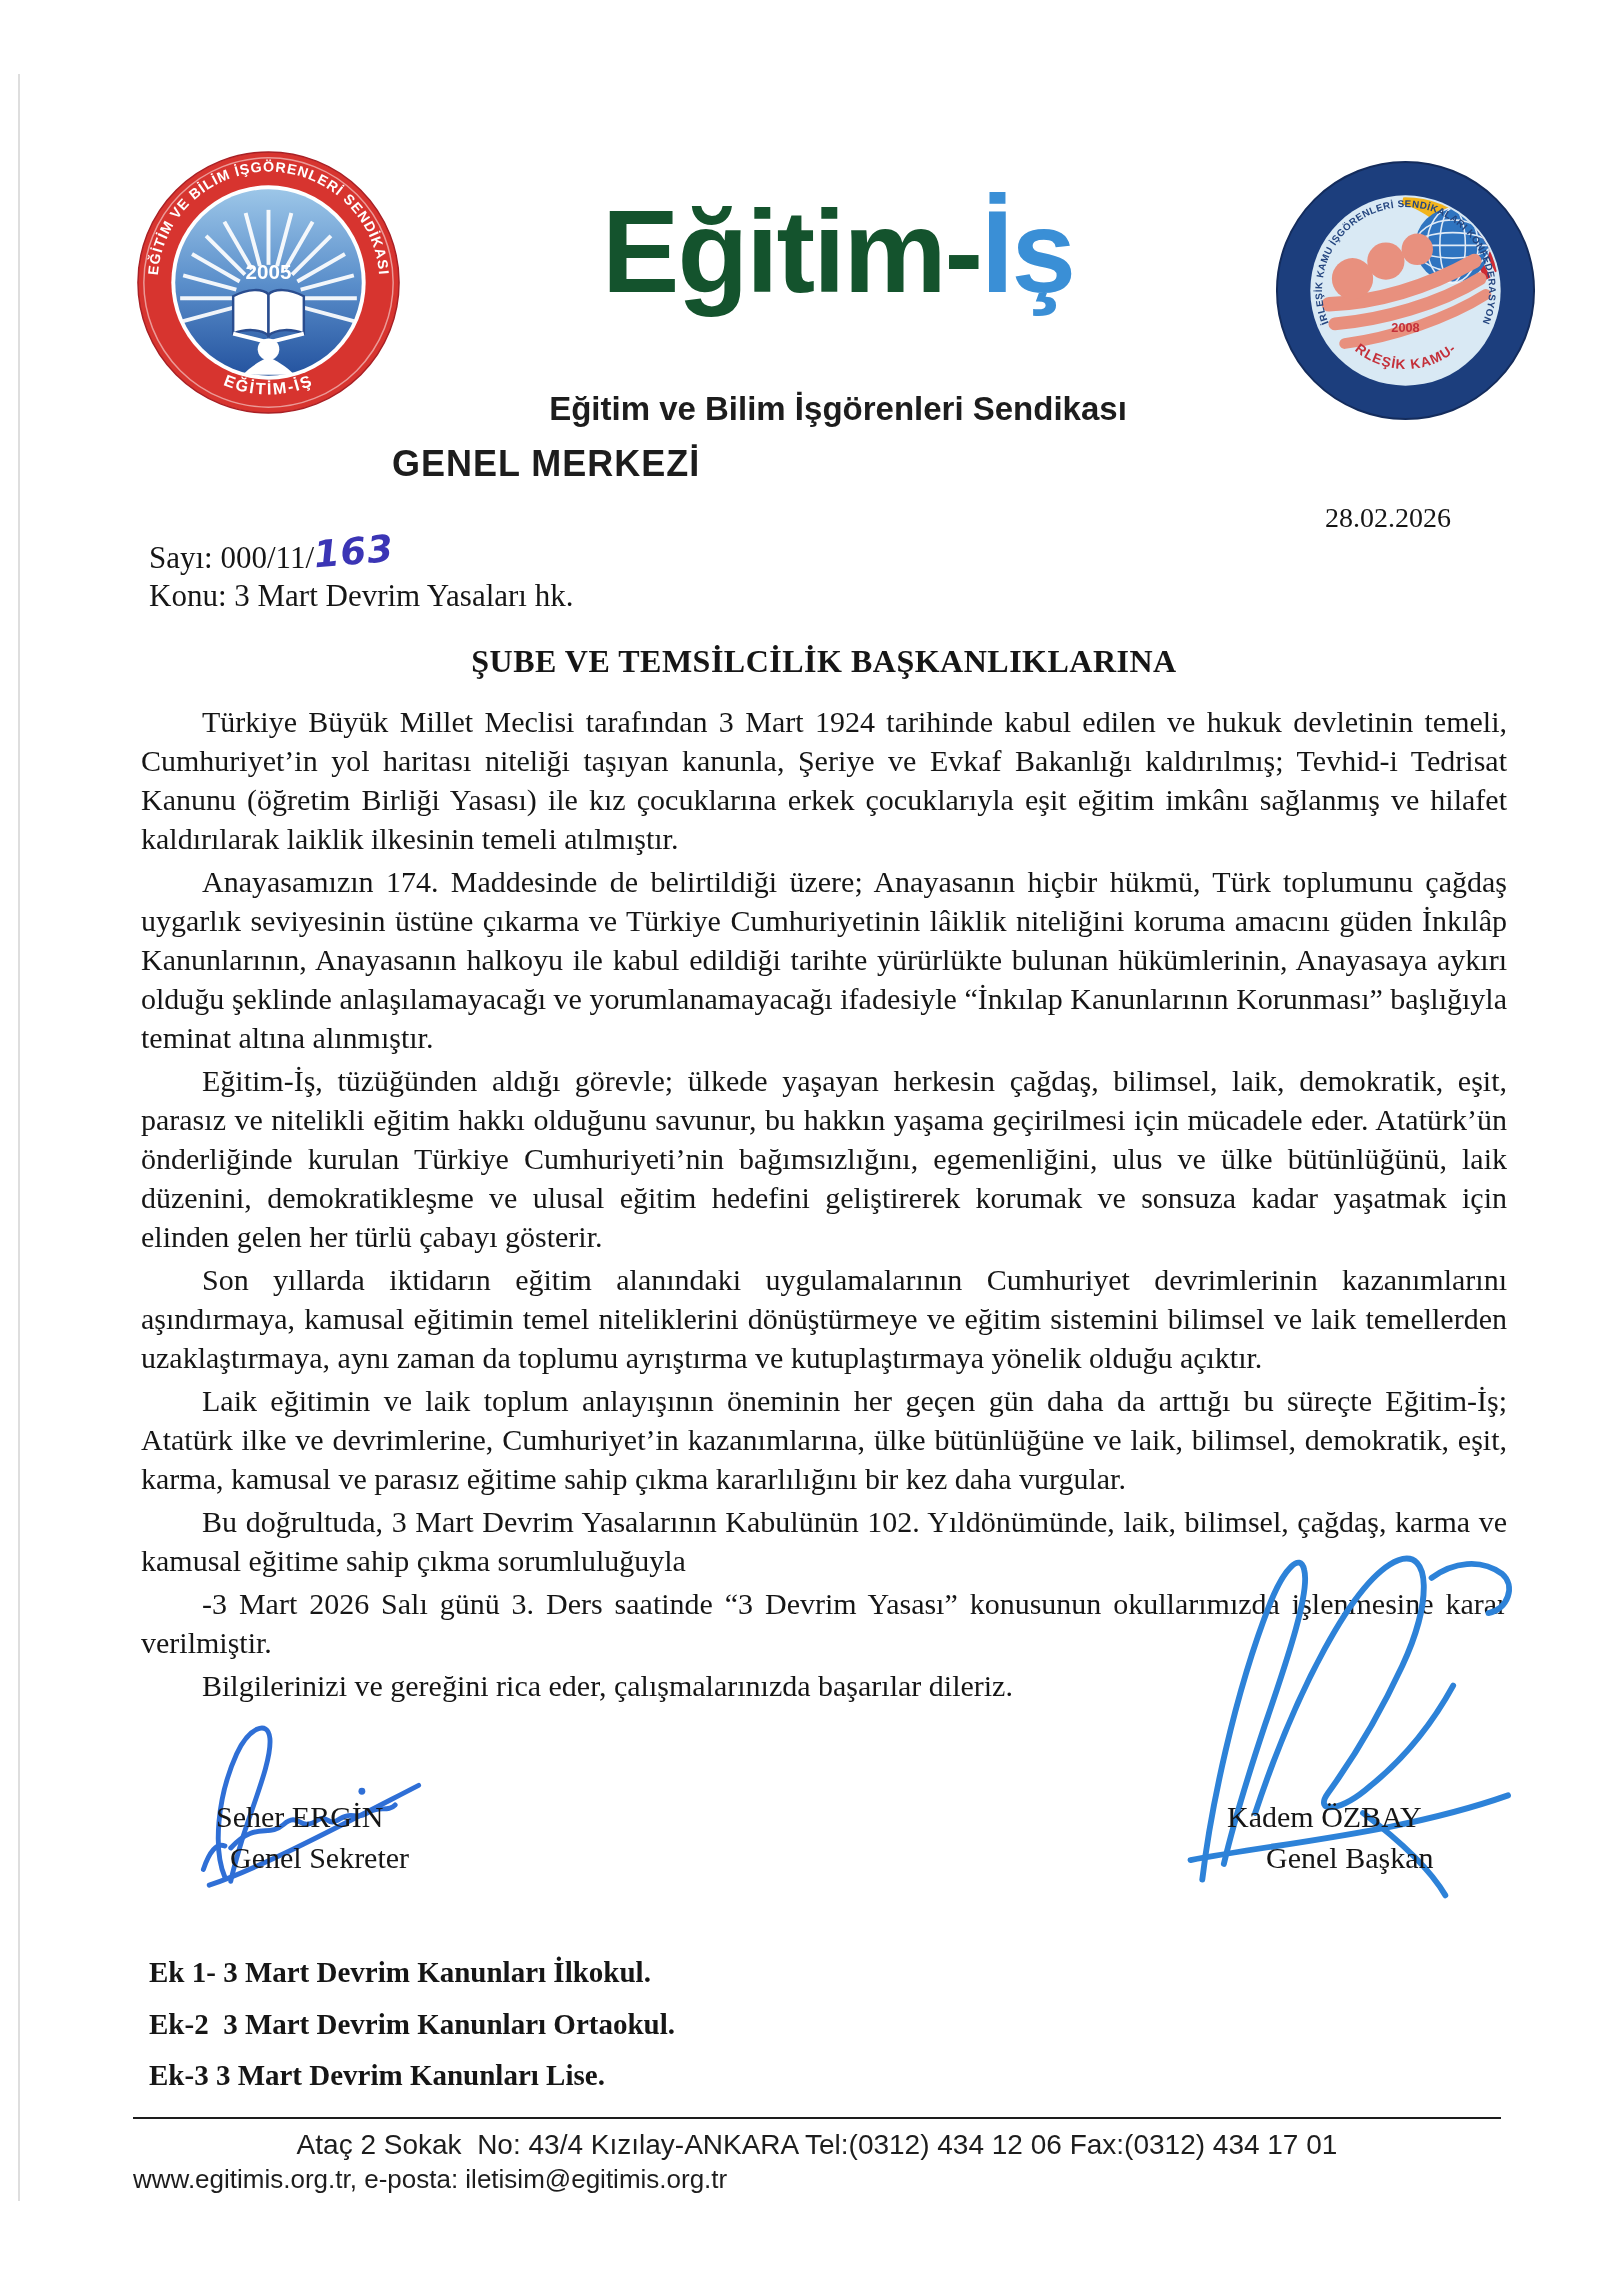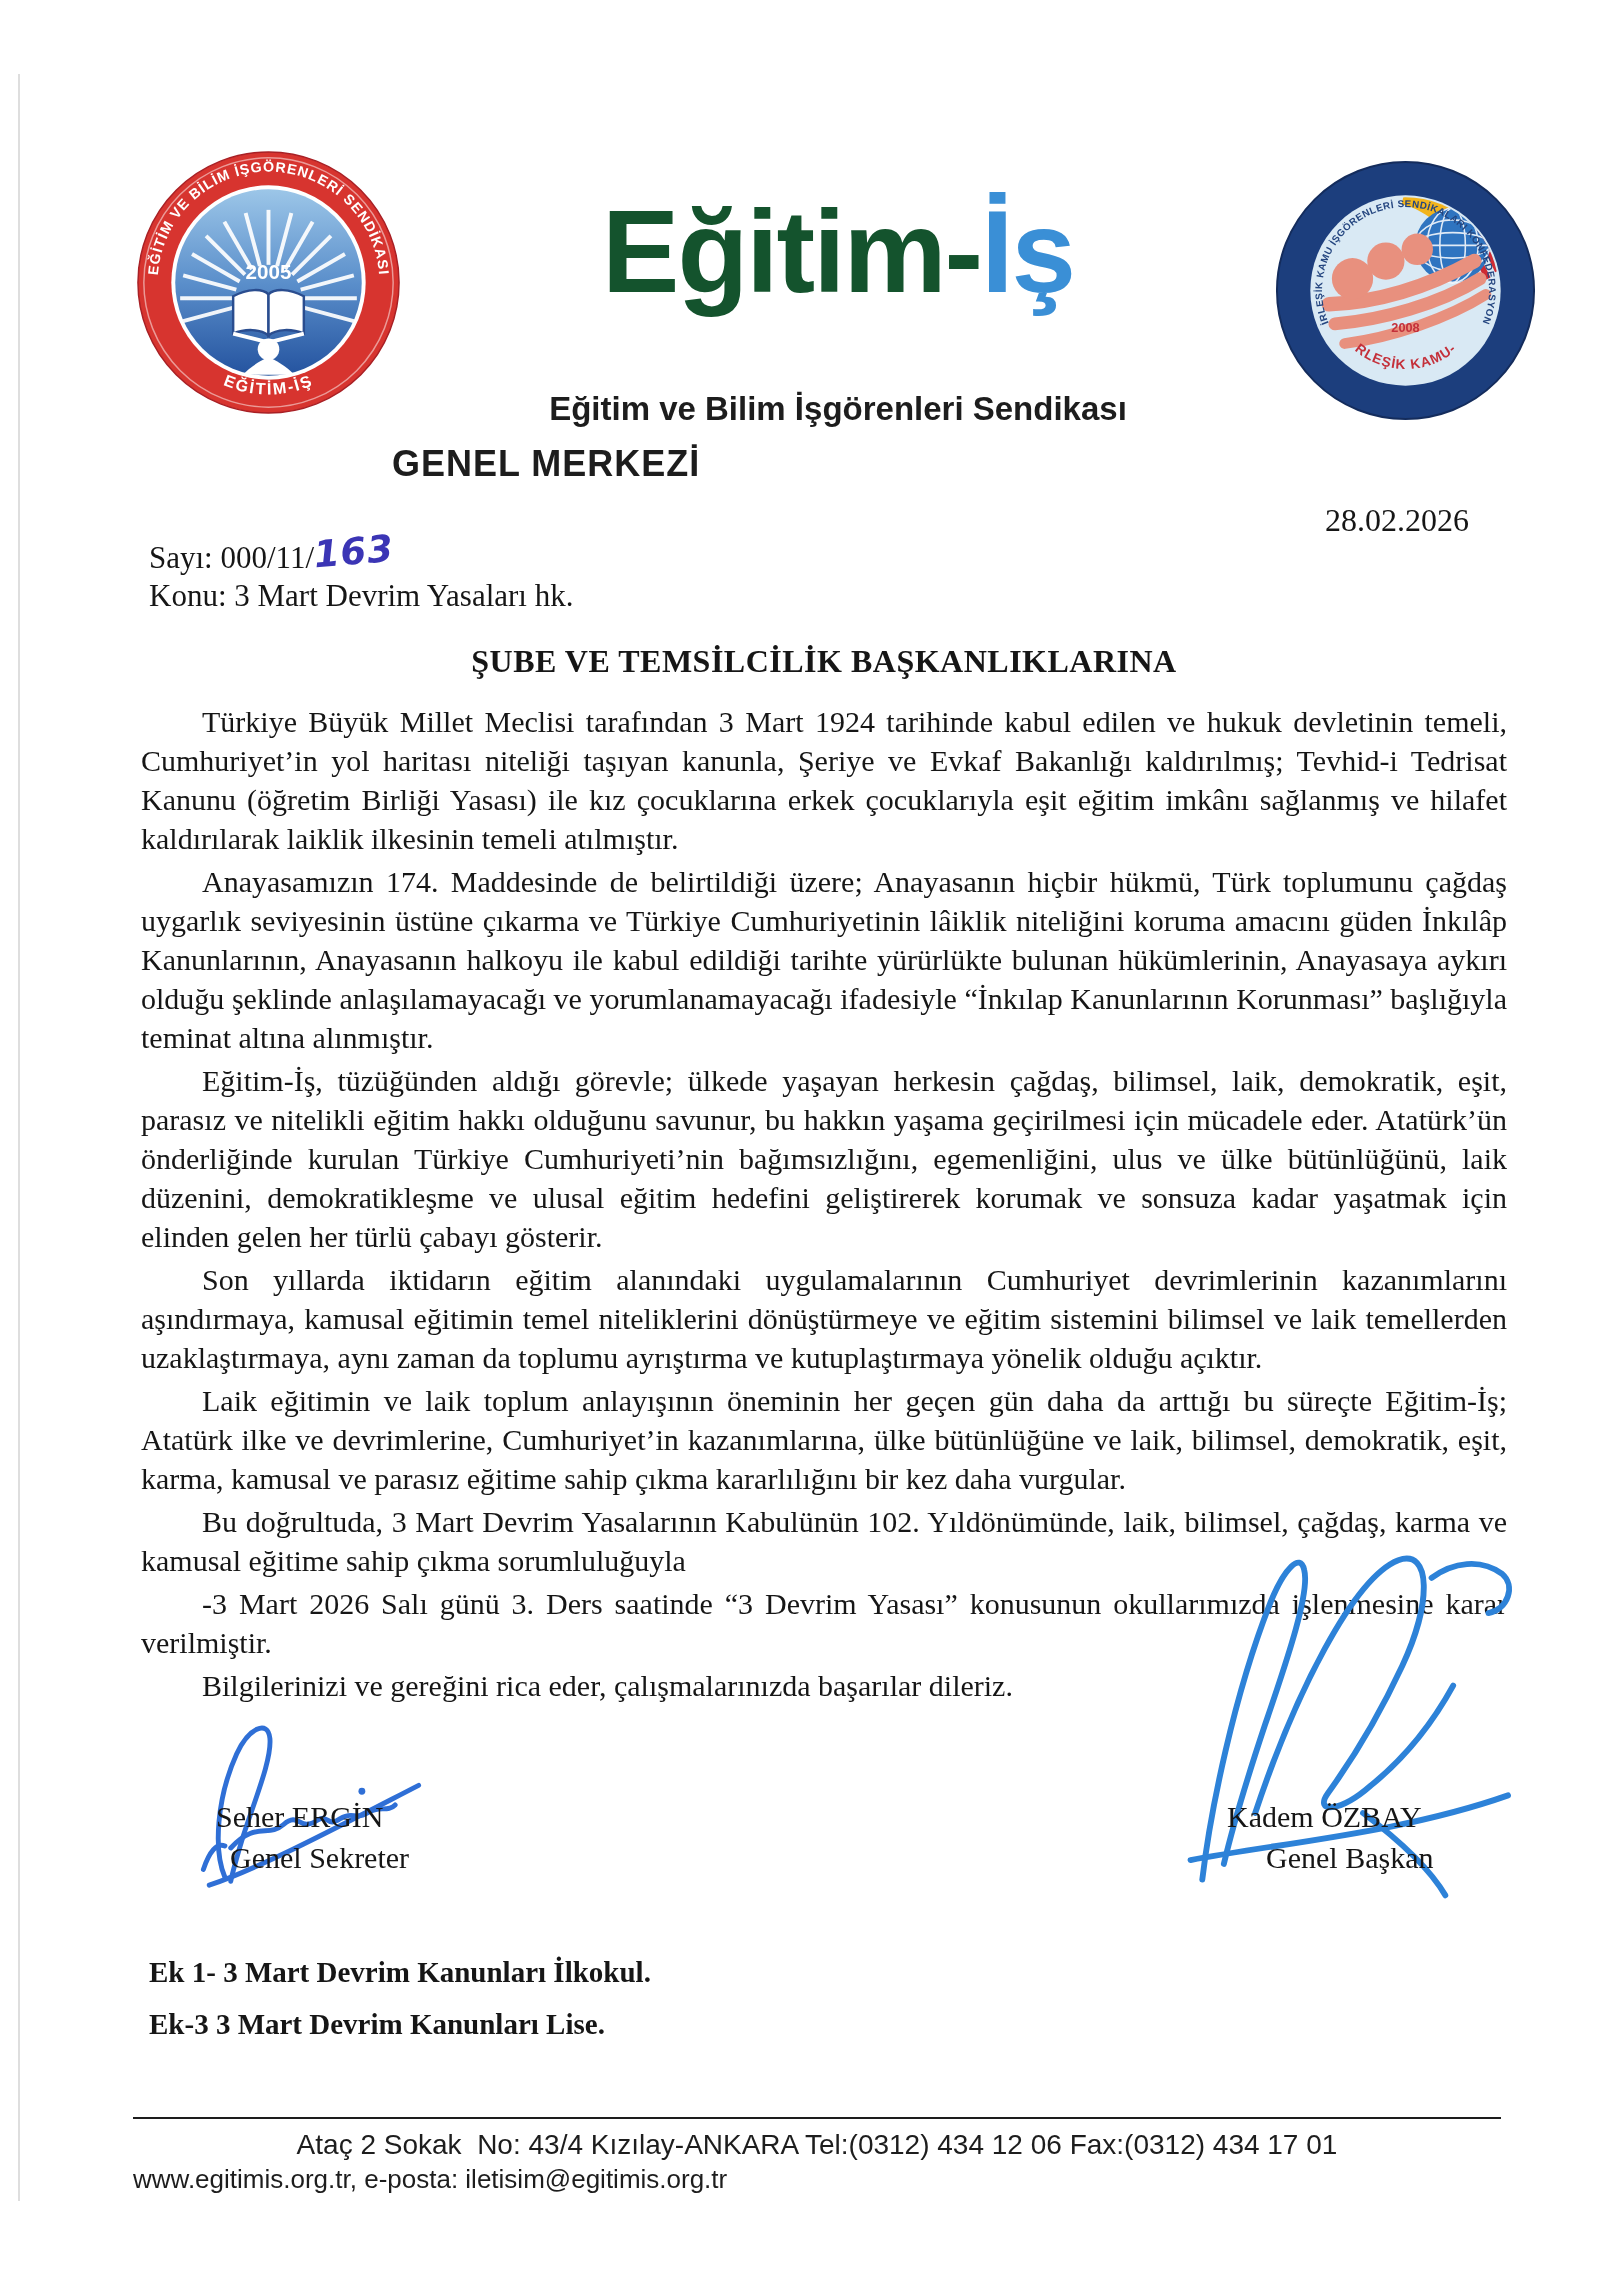--- a/index.html
+++ b/index.html
@@ -22,21 +22,21 @@
     left:392px;top:390px;width:892px;text-align:center;
     font-family:"Liberation Sans",sans-serif;font-weight:bold;
     font-size:33px;color:#1d1d1d;
   }
   .brand-office{
     left:392px;top:443px;width:892px;
     font-family:"Liberation Sans",sans-serif;font-weight:bold;
     font-size:36px;letter-spacing:1px;color:#1d1d1d;
   }
   
-  .date-line{left:1325px;top:502px;font-size:32px;}
+  .date-line{left:1325px;top:502px;font-size:28px;}
   .sayi-line{left:149px;top:537px;font-size:31px;}
   .sayi-hand{
     display:inline-block;font-family:"DejaVu Sans",sans-serif;font-style:italic;
     font-weight:bold;color:#3b35b5;font-size:37px;line-height:1;
     transform:rotate(-5deg) translateY(-3.9px);letter-spacing:1px;
   }
   .konu-line{left:149px;top:578px;font-size:31px;}
   .recipient{
     left:137px;top:643px;width:1374px;text-align:center;
     font-weight:bold;font-size:32px;letter-spacing:0.5px;
@@ -213,19 +213,20 @@
     <path d="M330,60 C352,44 380,40 402,56 C416,68 408,92 388,96"></path>
     <path d="M84,348 C180,330 300,320 408,282"></path>
     <path d="M260,300 C300,330 330,360 344,384"></path>
   </g>
 </svg>
 <div class="abs sig-name sig-right-name">Kadem ÖZBAY</div>
 <div class="abs sig-title sig-right-title">Genel Başkan</div>
 
 <div class="abs attachments">
   <div>Ek 1- 3 Mart Devrim Kanunları İlkokul.</div>
+  <div>Ek-2  3 Mart Devrim Kanunları Ortaokul.</div>
   <div>Ek-3 3 Mart Devrim Kanunları Lise.</div>
 </div>
 
 <div class="abs footer-rule"></div>
 <div class="abs footer-l1">Ataç 2 Sokak  No: 43/4 Kızılay-ANKARA Tel:(0312) 434 12 06 Fax:(0312) 434 17 01</div>
 <div class="abs footer-l2">www.egitimis.org.tr, e-posta: iletisim@egitimis.org.tr</div>
 
 
 </body></html>

